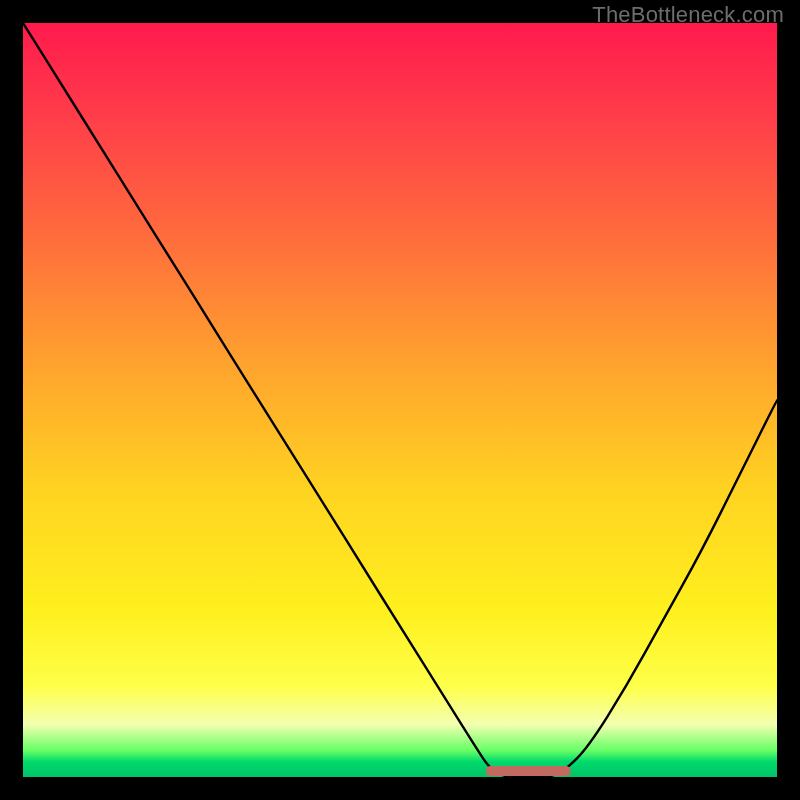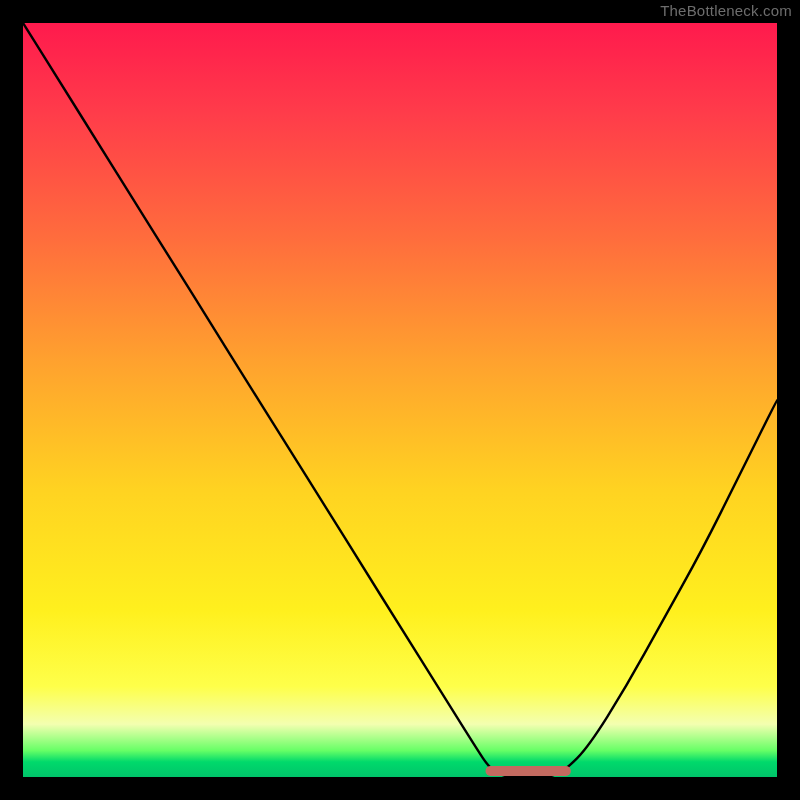--- a/index.html
+++ b/index.html
@@ -37,23 +37,23 @@
       #feff4a 88%,
       #f3ffb0 93%,
       #66ff66 96.5%,
       #00d96b 98%,
       #00c46a 100%
     );
   }
   .watermark {
     position: absolute;
     top: 2px;
-    right: 8px;
+    right: 16px;
     color: #6d6d6d;
-    font-size: 15px;
+    font-size: 22px;
     letter-spacing: 0.2px;
     user-select: none;
   }
   svg.overlay {
     position: absolute;
     left: 23px;
     top: 23px;
     width: 754px;
     height: 754px;
   }

